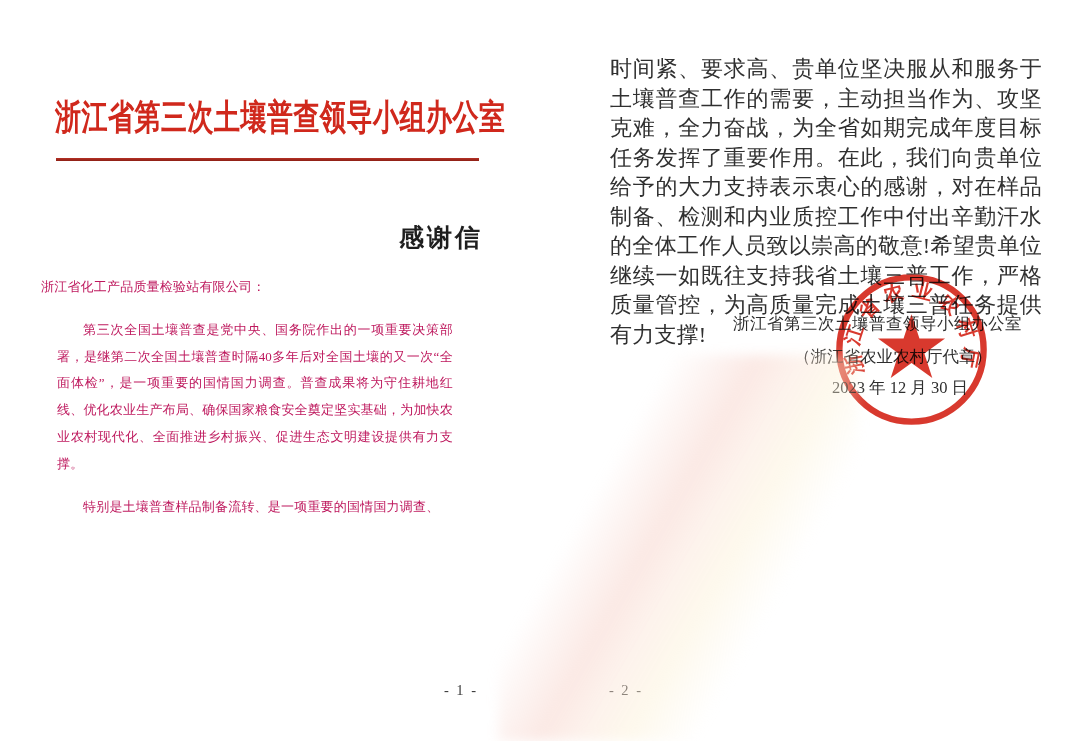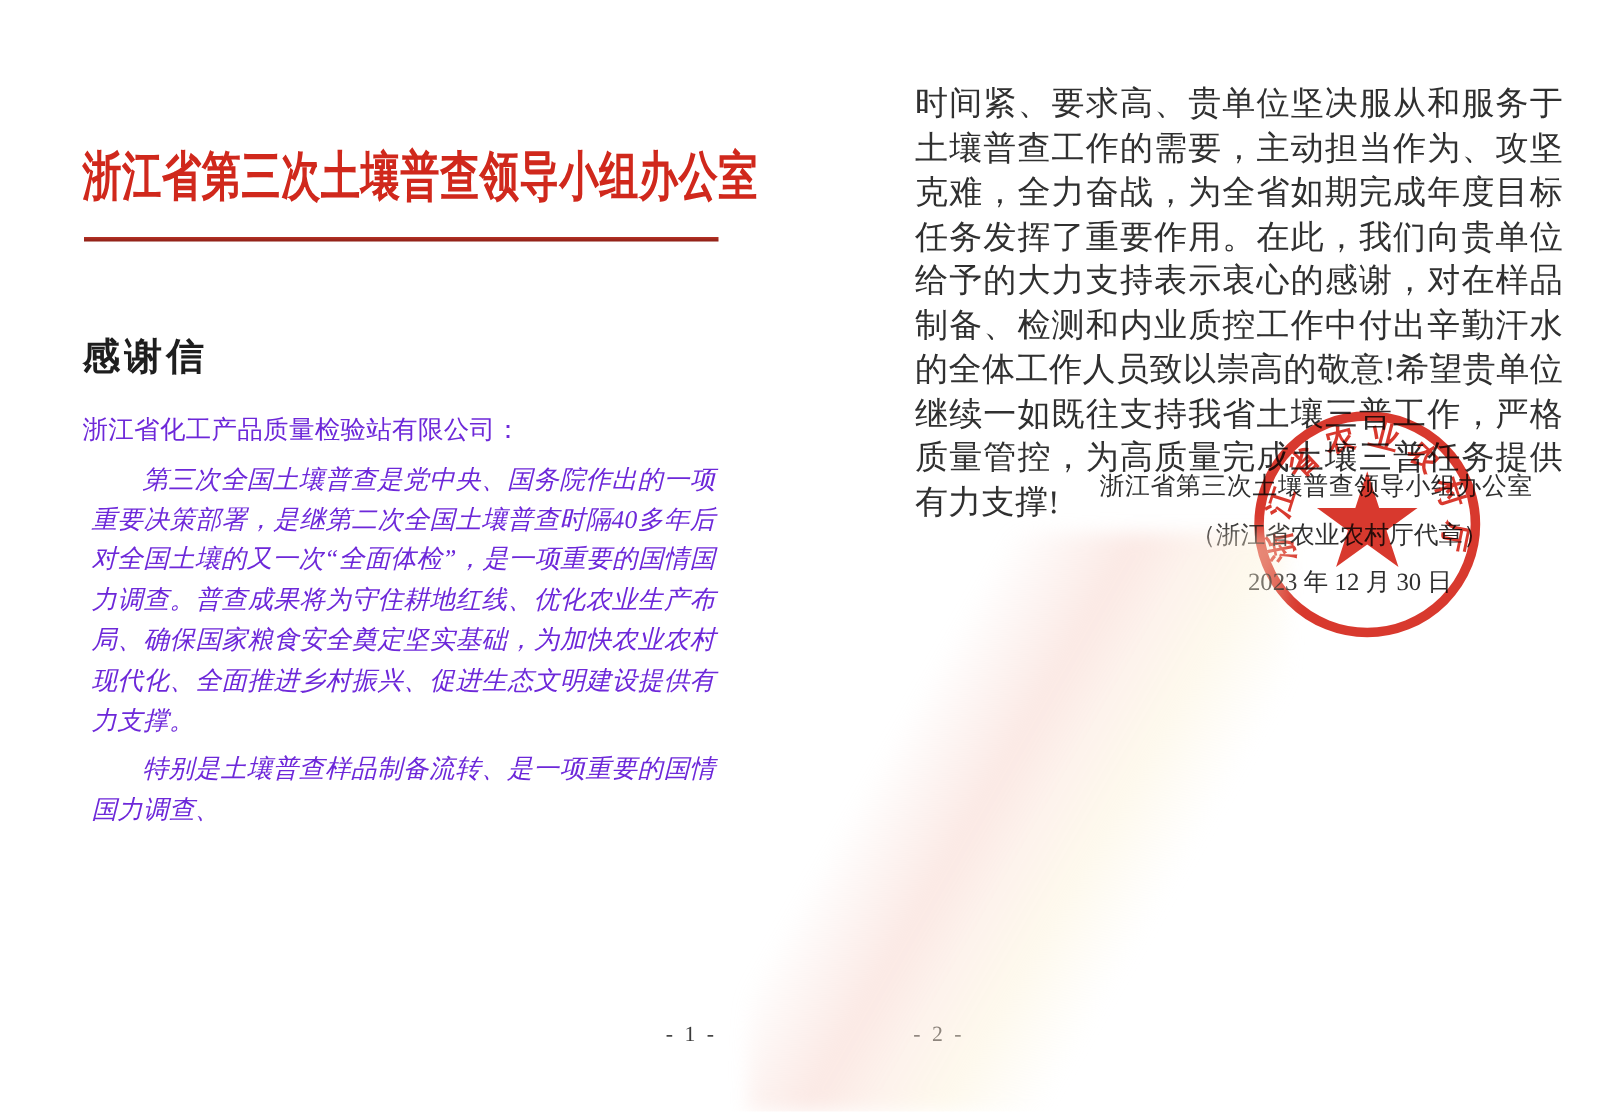--- a/index.html
+++ b/index.html
@@ -17,30 +17,30 @@
     letter-spacing:0.5px;white-space:nowrap;
     transform:scaleY(1.35);transform-origin:left top;
     font-family:"Liberation Serif","DejaVu Serif",serif;
   }
   .letterhead-divider{
     position:absolute;left:56px;top:158px;width:423px;height:3px;
     background:linear-gradient(to bottom,#b53125,#8c1f15);
   }
   .letter-title{
     position:absolute;left:55px;top:221px;width:428px;
-    text-align:left;font-size:25px;font-weight:bold;color:#1e1e1e;
+    text-align:right;font-size:25px;font-weight:bold;color:#1e1e1e;
     letter-spacing:3px;
   }
   .body-left{
-    position:absolute;left:55px;top:274px;width:428px;
-    font-size:17px;line-height:26.8px;letter-spacing:0.2px;
-    text-align:justify;color:#6d28d9;
+    position:absolute;left:41px;top:274px;width:428px;
+    font-size:13px;line-height:26.8px;letter-spacing:0.2px;
+    text-align:justify;color:#be185d;
   }
   .salutation{margin:0 0 4px 0;}
-  .body-left p{margin:6px;text-indent:2em;font-style:italic;}
+  .body-left p{margin:16px;text-indent:2em;}
   
   .body-right{
     position:absolute;left:610px;top:54px;width:432px;
     font-size:22px;line-height:29.5px;letter-spacing:0.2px;
     text-align:justify;color:#303030;
   }
   .sig-org{
     position:absolute;top:313px;right:58px;
     font-size:16.5px;color:#2e2e2e;white-space:nowrap;letter-spacing:0.5px;
   }

